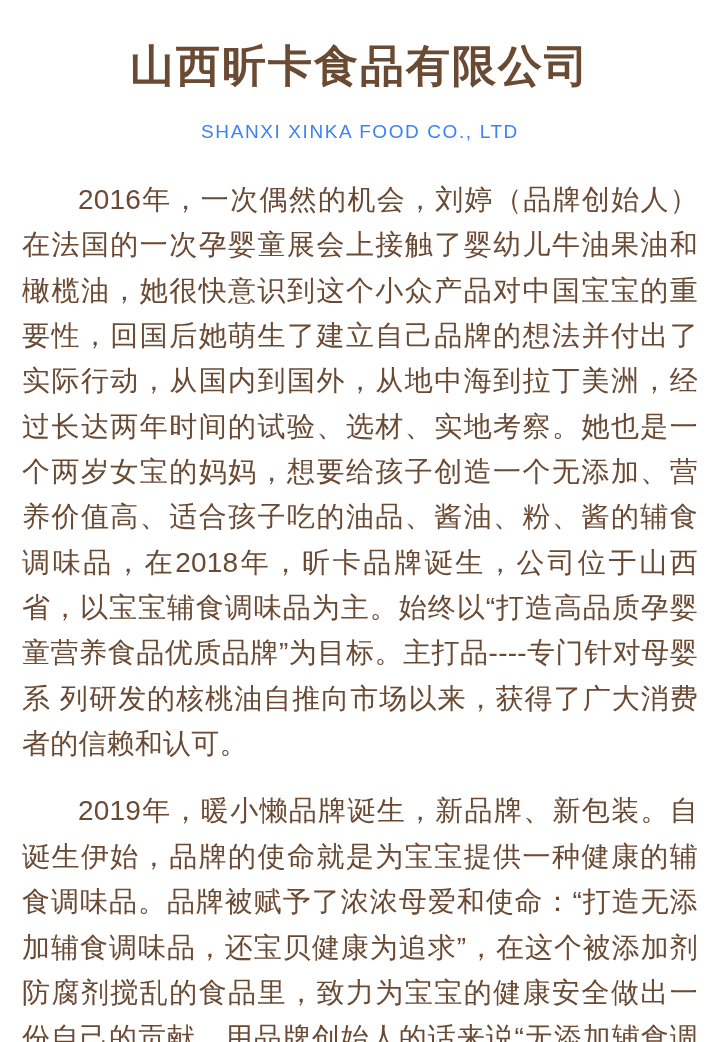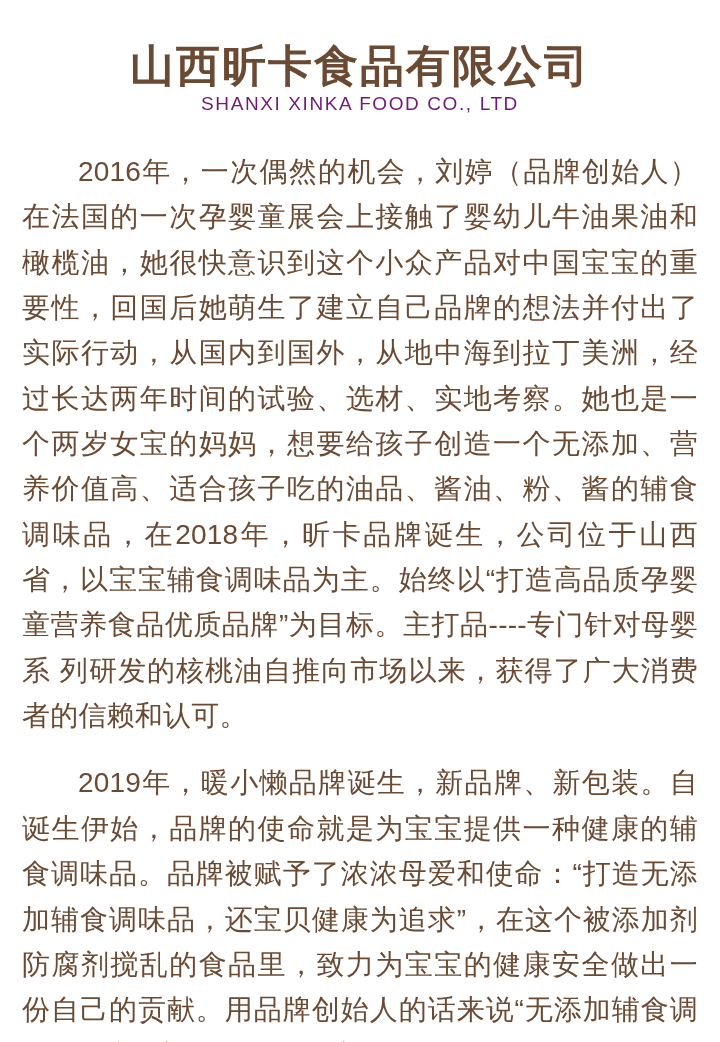--- a/index.html
+++ b/index.html
@@ -28,23 +28,23 @@
     font-size: 44px;
     font-weight: bold;
     color: #6b4a33;
     letter-spacing: 2px;
     line-height: 1.2;
     margin: 0;
     font-family: "Liberation Sans", sans-serif;
   }
   .company-name-en {
     font-size: 19px;
-    color: #701a75;
+    color: #3b82f6;
     letter-spacing: 1.6px;
-    margin-top: 0;
+    margin-top: 28px;
     font-family: "Liberation Sans", sans-serif;
   }
   .body-text {
     padding: 0 22px;
     margin-top: 34px;
   }
   .para {
     color: #6b4a33;
     font-size: 28px;
     line-height: 1.62;

